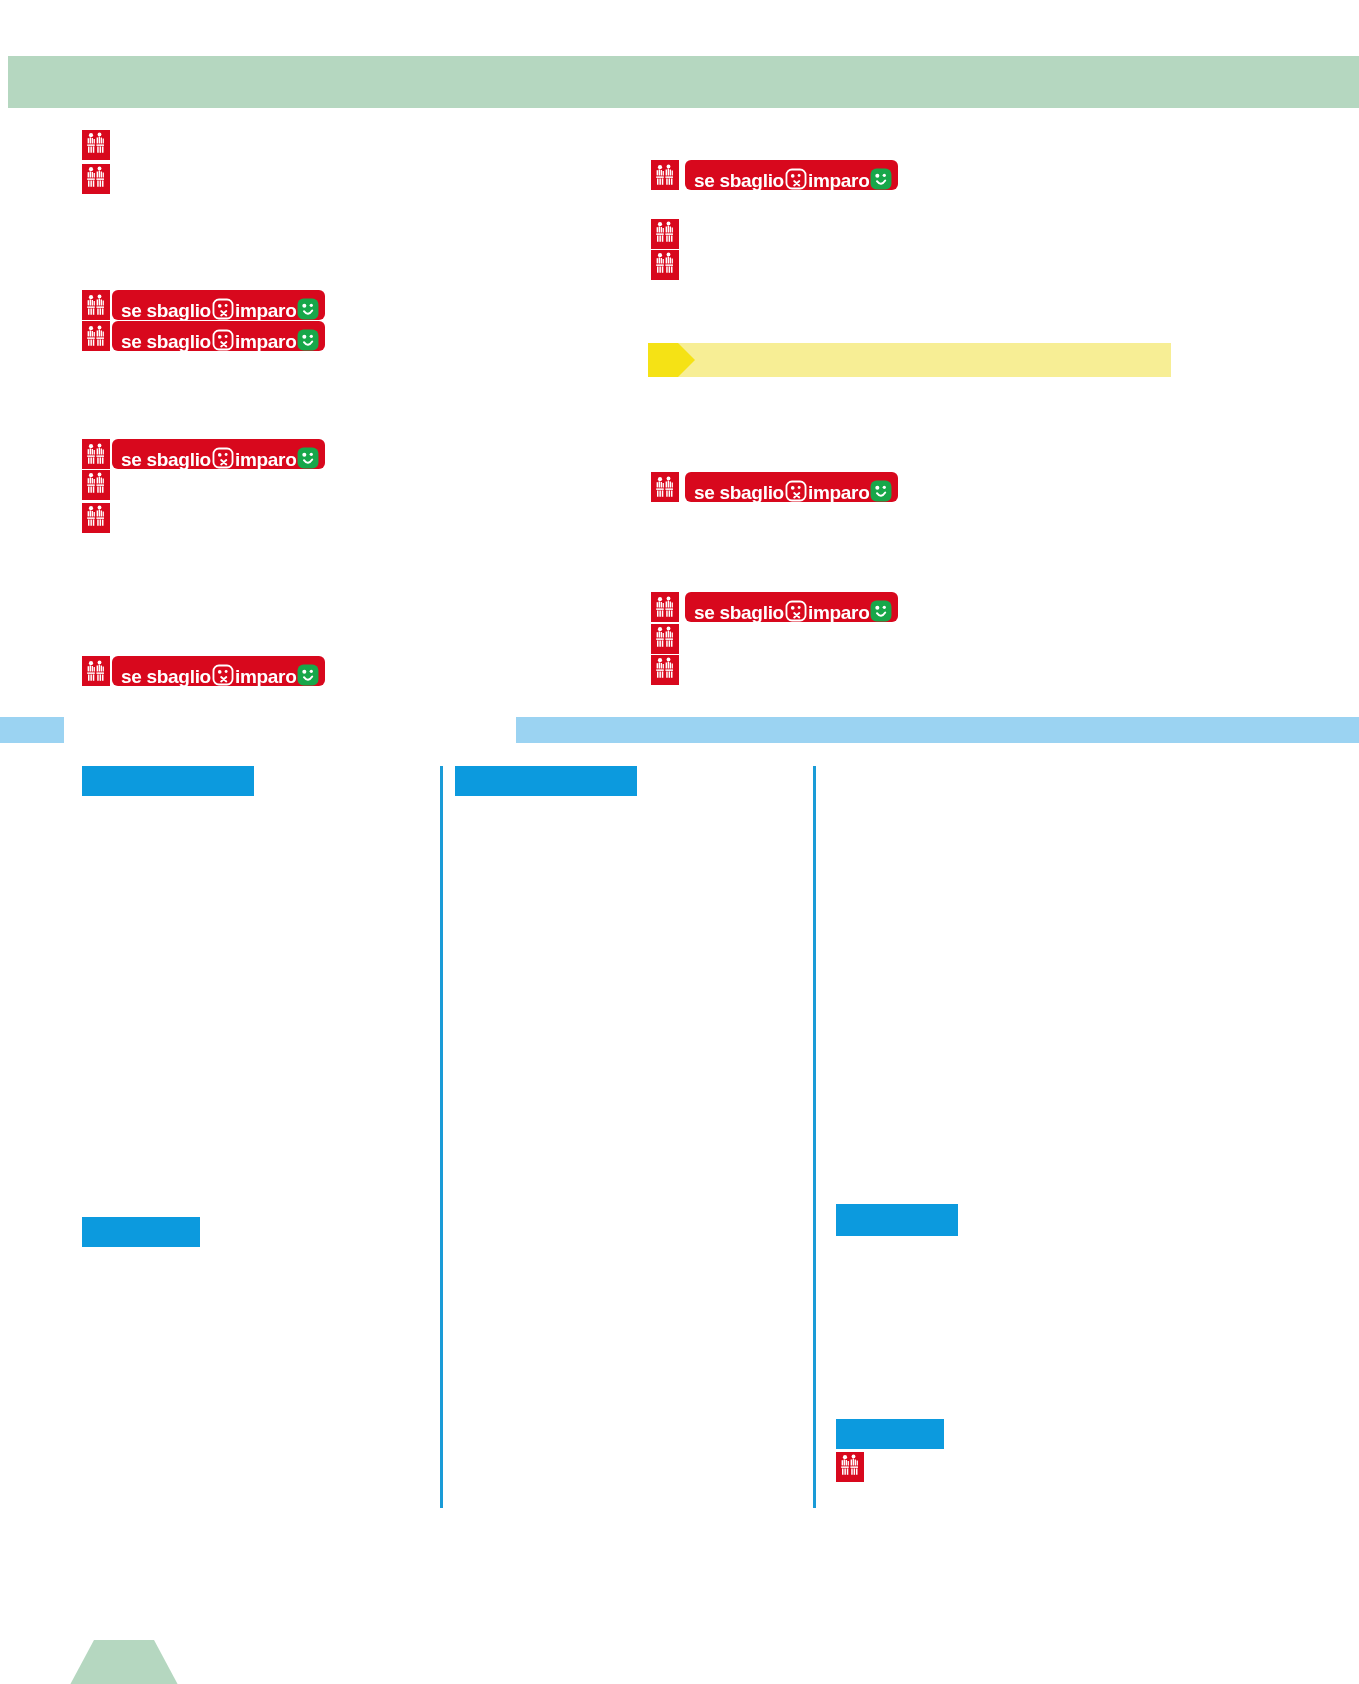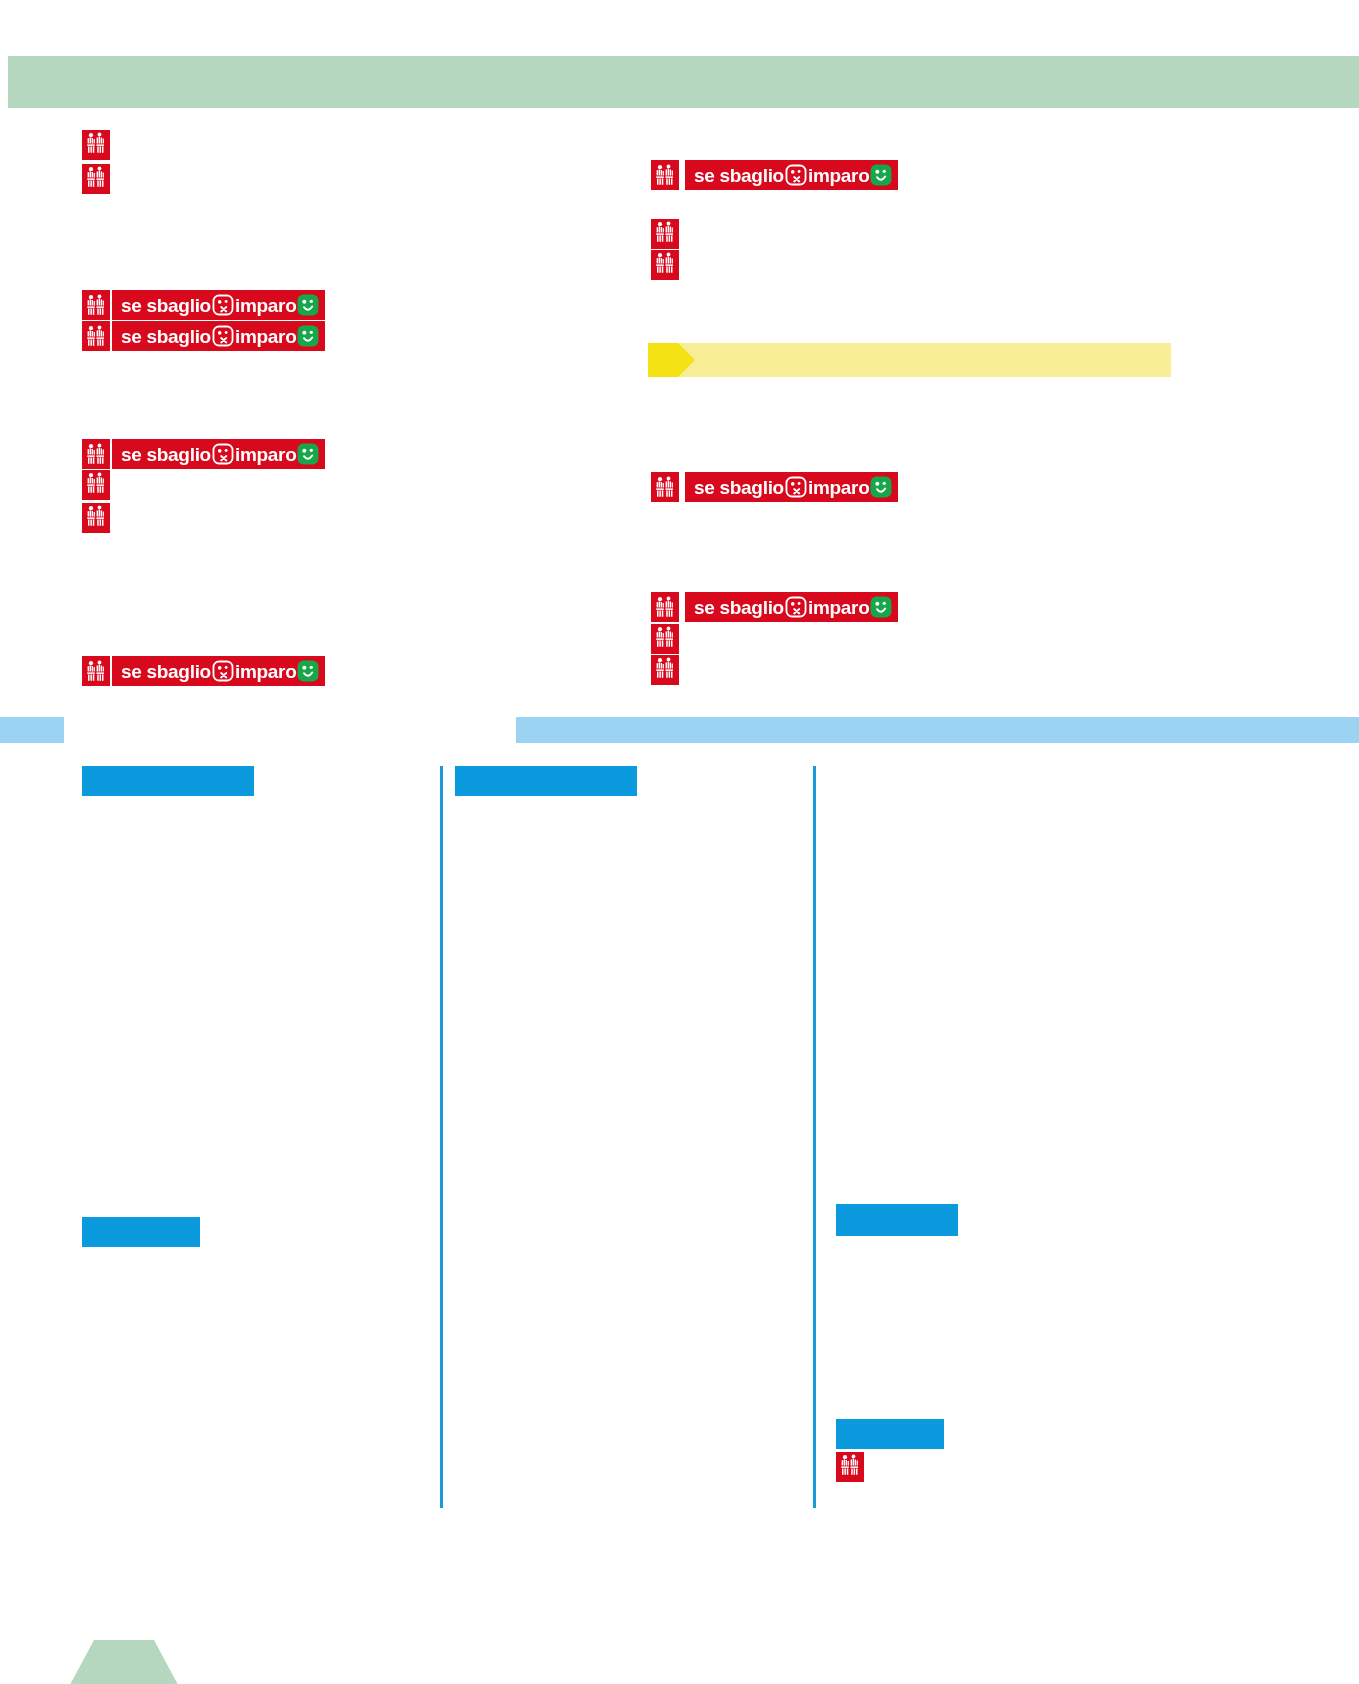--- a/index.html
+++ b/index.html
@@ -54,22 +54,22 @@
   .badge{position:absolute;display:flex;align-items:center;}
   .badge .people-icon{
     width:28px;height:30px;background:#d8081d;
     display:flex;align-items:center;justify-content:center;
     flex:0 0 auto;
   }
   .badge .people-icon svg{display:block;}
   .badge .gap-sm{width:6px;flex:0 0 auto;}
   .badge .gap-none{width:2px;flex:0 0 auto;}
   .badge .pill{
-    height:30px;background:#d8081d;border-radius:0;
-    display:flex;align-items:center;gap:1px;padding:0 6px 0 9px;
+    height:30px;background:#d8081d;border-radius:6px;
+    display:flex;align-items:flex-end;gap:1px;padding:0 6px 0 9px;
     flex:0 0 auto;
   }
   .badge .pill .txt{
     color:#ffffff;font-weight:bold;font-size:19px;line-height:1;
     letter-spacing:-0.3px;white-space:nowrap;
     font-family:"Liberation Sans", sans-serif;
   }
   .badge .face{width:22px;height:22px;flex:0 0 auto;display:block;}
 
   

